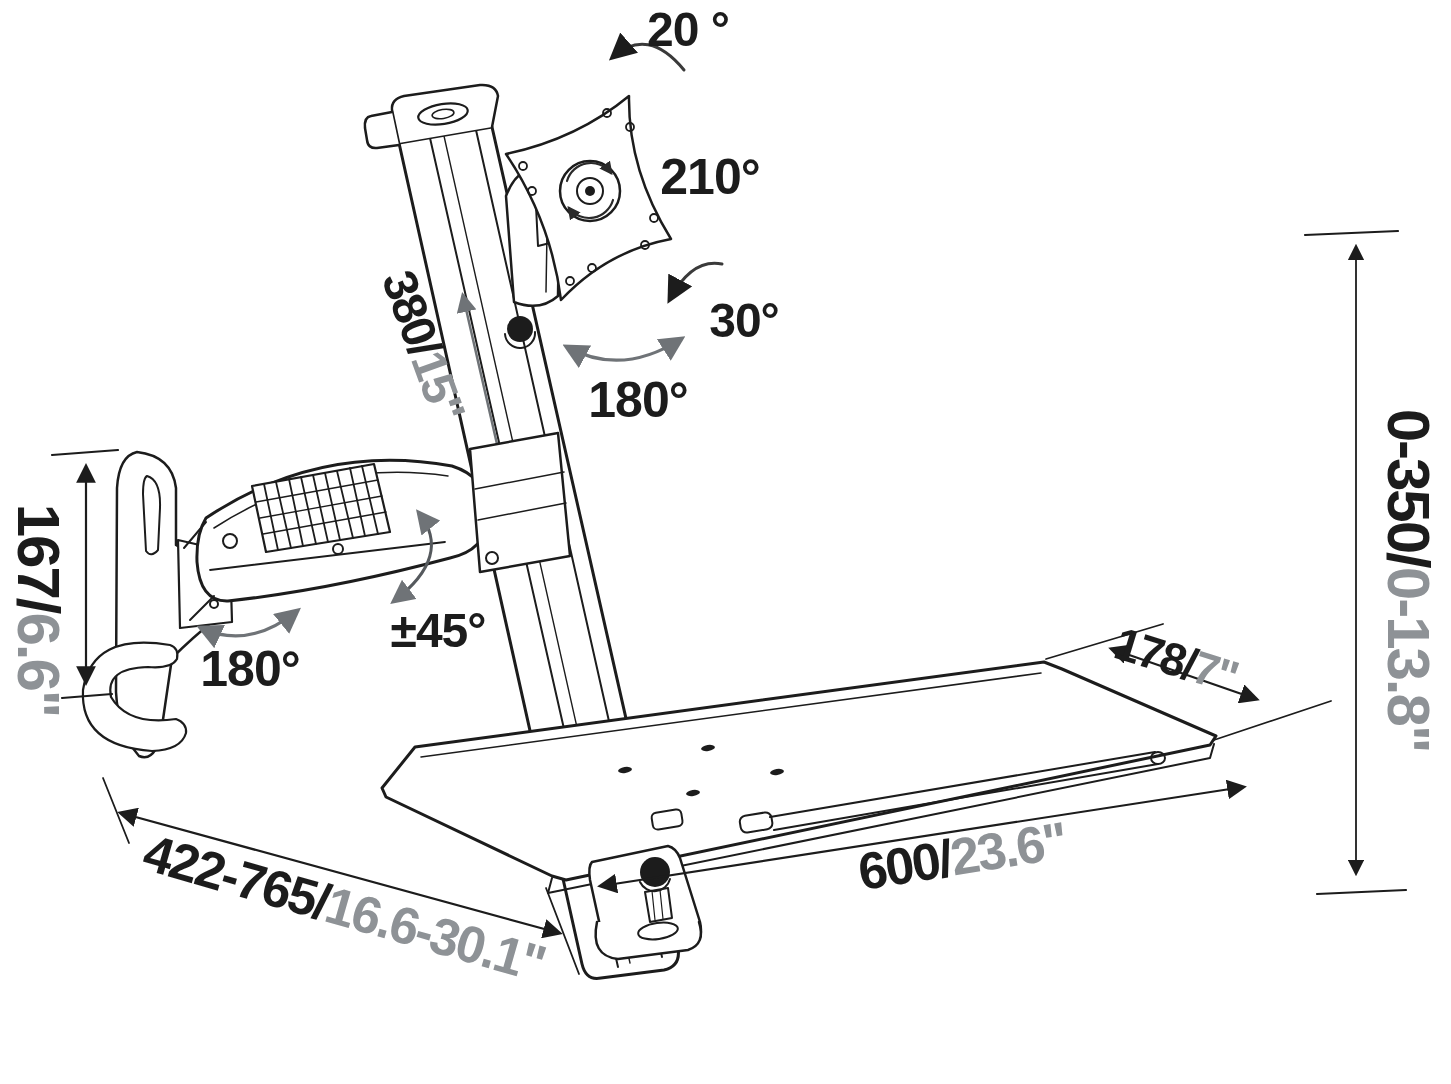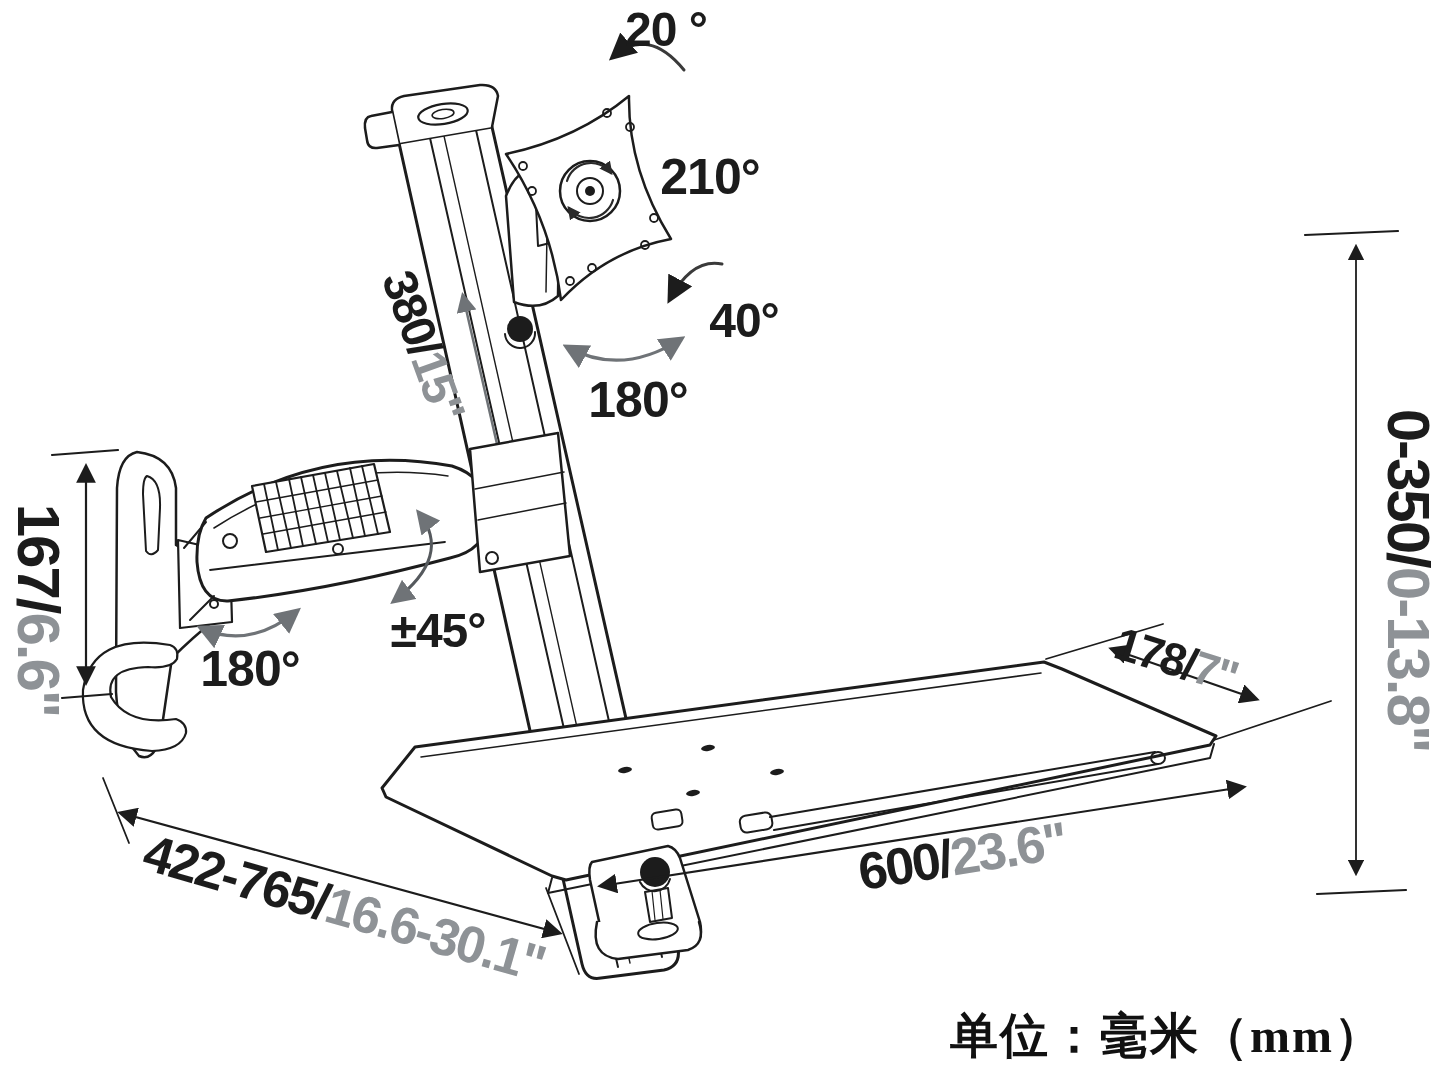--- a/index.html
+++ b/index.html
@@ -164,25 +164,25 @@
       </g>
       <g>
         <path d="M1305,235 L1398,231"></path>
         <path d="M1317,894 L1406,890"></path>
         <line x1="1356" y1="247" x2="1356" y2="873" stroke-width="1.8" marker-start="url(#mD)" marker-end="url(#mD)"></line>
       </g>
     </g>
   </g>
 </svg>
 
-<div class="label angle" style="left:666px;top:30px;transform:translate(-50%,-50%);font-size:48px;">20 °</div>
+<div class="label angle" style="left:688px;top:30px;transform:translate(-50%,-50%);font-size:48px;">20 °</div>
 
 <div class="label angle" style="left:710px;top:177px;transform:translate(-50%,-50%);">210°</div>
 
-<div class="label angle" style="left:744px;top:321px;transform:translate(-50%,-50%);font-size:48px;">40°</div>
+<div class="label angle" style="left:744px;top:321px;transform:translate(-50%,-50%);font-size:48px;">30°</div>
 
 <div class="label angle" style="left:638px;top:400px;transform:translate(-50%,-50%);">180°</div>
 
 <div class="label angle" style="left:250px;top:669px;transform:translate(-50%,-50%);">180°</div>
 
 <div class="label angle" style="left:438px;top:631px;transform:translate(-50%,-50%);font-size:48px;">±45°</div>
 
 <div class="label dim" style="left:423px;top:346px;transform:translate(-50%,-50%) rotate(70deg);font-size:48px;">
   <span class="mm">380/</span><span class="in">15"</span>
 </div>
@@ -200,15 +200,14 @@
 </div>
 
 <div class="label dim" style="left:344px;top:908px;transform:translate(-50%,-50%) rotate(16deg);font-size:52px;">
   <span class="mm">422-765/</span><span class="in">16.6-30.1"</span>
 </div>
 
 <div class="label dim" style="left:1408px;top:580px;transform:translate(-50%,-50%) rotate(90deg);font-size:60px;">
   <span class="mm">0-350/</span><span class="in">0-13.8"</span>
 </div>
 
-<div class="label unit" style="left:950px;top:1012px;">单位：毫米（mm）</div>
 
 </div>
 
 </body></html>

